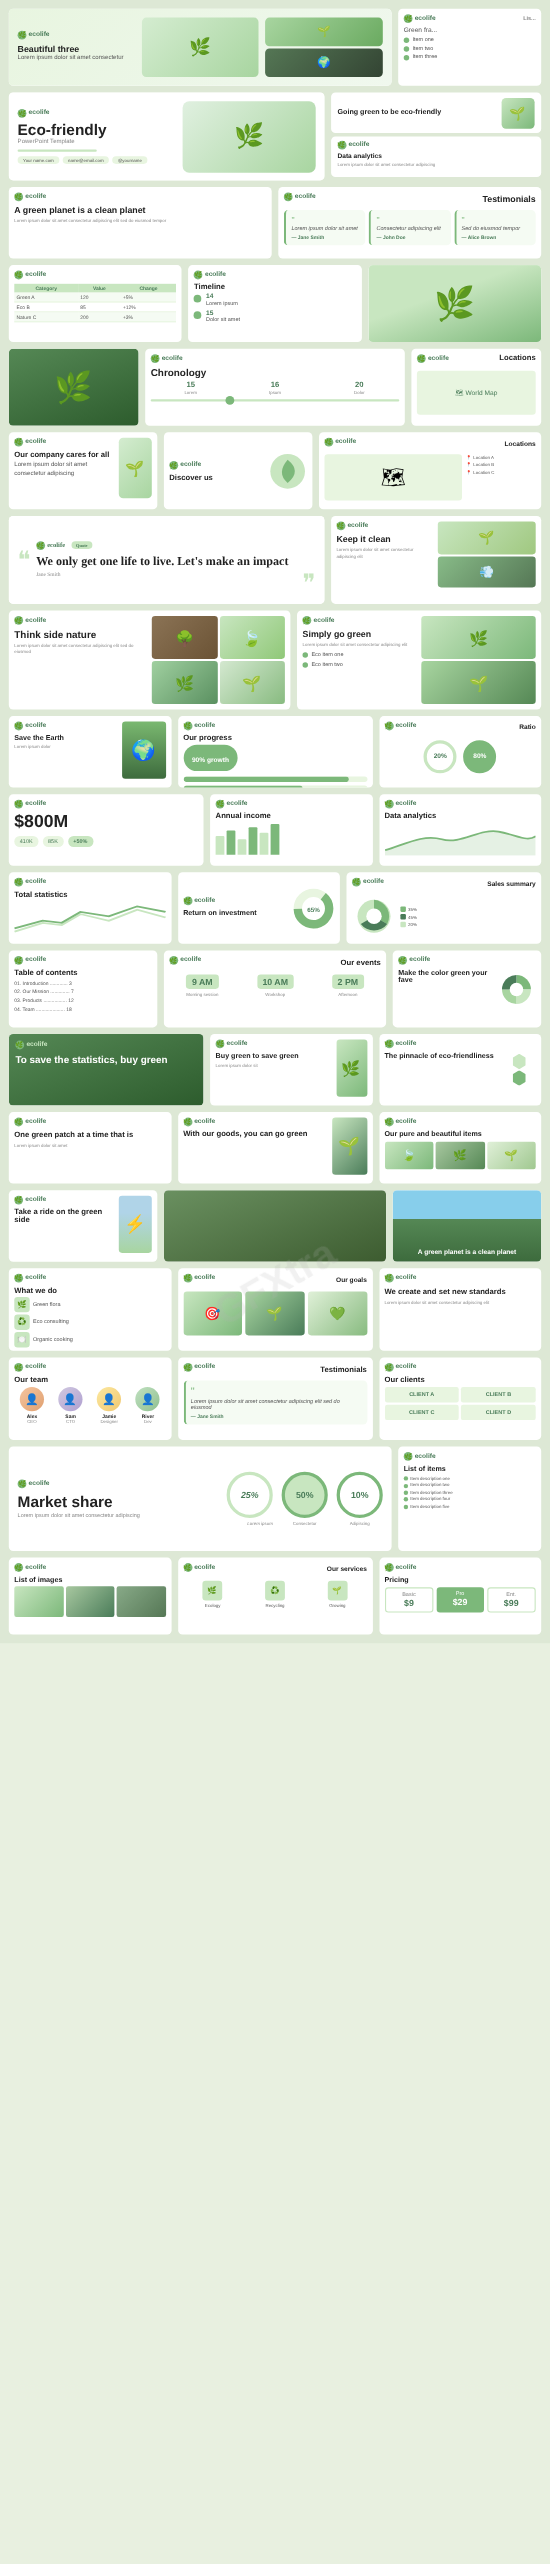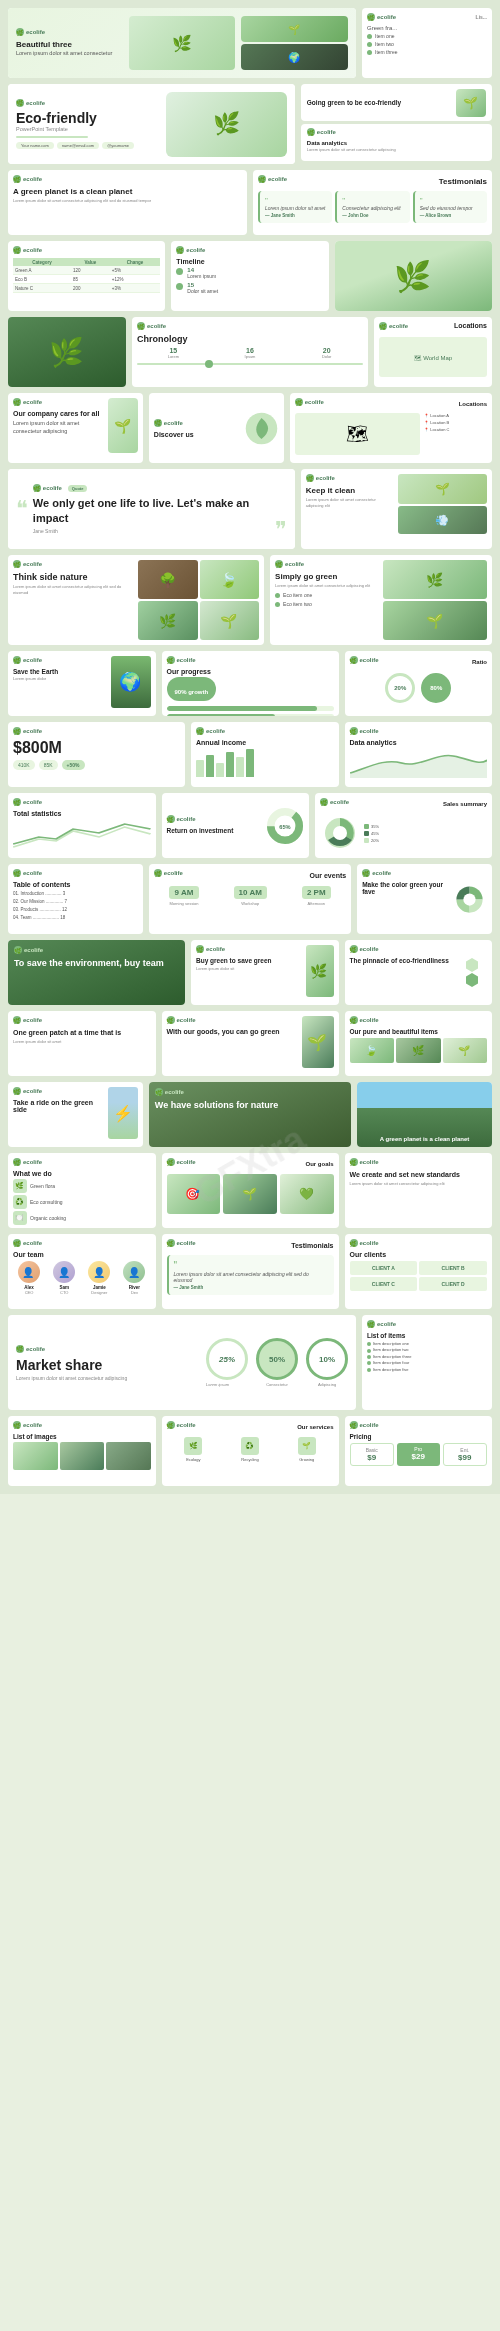--- a/index.html
+++ b/index.html
@@ -563,21 +563,21 @@
         </div>
       </div>
     </div>
   </div>
 
   <div class="slide-row">
 
     <div class="slide" style="height:80px; flex:1.8;">
       <div class="slide-inner" style="background:#fff; display:flex; align-items:center; gap:5px; padding:8px;">
         <div style="font-size:22px; color:#c8e6c0; line-height:1;">❝</div>
-        <div style="flex:1;">
+        <div style="flex:1;font-family:Liberation Serif, serif;">
           <div class="logo">
               <span class="logo-icon">🌿</span>
               <span>ecolife</span>
             <div class="tag" style="margin-left:4px;">Quote</div>
           </div>
           <div style="font-size:11px; font-weight:bold; color:#222; line-height:1.3; margin-top:4px;">We only get one life to live. Let's make an impact</div>
           <div style="font-size:5px; color:#888; margin-top:3px;">Jane Smith</div>
         </div>
         <div style="font-size:22px; color:#c8e6c0; line-height:1; align-self:flex-end;">❞</div>
       </div>
@@ -931,21 +931,21 @@
   <div class="slide-row">
 
     <div class="slide" style="height:65px; flex:1.2;">
       <div class="slide-inner" style="padding:0; overflow:hidden; position:relative;">
         <div style="position:absolute; inset:0; background: linear-gradient(160deg,#558855 0%,#2d5c2d 100%);"></div>
         <div style="position:relative; z-index:2; padding:6px;">
           <div class="logo" style="color:#c8e6c0;">
               <span class="logo-icon">🌿</span>
               <span style="color:#c8e6c0;">ecolife</span>
             </div>
-          <div style="font-size:9px; font-weight:bold; color:#fff; margin-top:3px; line-height:1.2;">To save the environment, buy team</div>
+          <div style="font-size:9px; font-weight:bold; color:#fff; margin-top:3px; line-height:1.2;">To save the statistics, buy green</div>
         </div>
       </div>
     </div>
 
     <div class="slide" style="height:65px; flex:1;">
       <div class="slide-inner" style="padding:5px; display:flex; gap:3px;">
         <div style="flex:1;">
           <div class="logo">
               <span class="logo-icon">🌿</span>
               <span>ecolife</span>
@@ -1040,27 +1040,20 @@
         </div>
         <div style="width:30px; height:52px; background: linear-gradient(180deg,#b0d4e8 30%,#a8d5a0 100%); border-radius:3px; display:flex; align-items:center; justify-content:center;">
             <span style="font-size:16px;">⚡</span>
           </div>
       </div>
     </div>
 
     <div class="slide" style="height:65px; flex:1.5;">
       <div class="slide-inner" style="padding:0; overflow:hidden; position:relative;">
         <div style="position:absolute; inset:0; background: linear-gradient(160deg,#6a9060 0%,#3d5c30 100%);"></div>
-        <div style="position:relative; z-index:2; padding:6px;">
-          <div class="logo" style="color:#c8e6c0;">
-              <span class="logo-icon">🌿</span>
-              <span style="color:#c8e6c0;">ecolife</span>
-            </div>
-          <div style="font-size:9px; font-weight:bold; color:#fff; margin-top:3px;">We have solutions for nature</div>
-        </div>
       </div>
     </div>
 
     <div class="slide" style="height:65px; flex:1;">
       <div class="slide-inner" style="padding:0; overflow:hidden;">
         <div style="height:100%; background: linear-gradient(180deg,#87ceeb 0%,#87ceeb 40%,#558855 40%,#3d6b3d 100%); display:flex; align-items:flex-end; justify-content:center; padding-bottom:5px;">
           <div style="font-size:6px; color:#fff; font-weight:bold; text-align:center;">A green planet is a clean planet</div>
         </div>
       </div>
     </div>
@@ -1219,21 +1212,21 @@
       <div class="slide-inner" style="padding:8px; display:flex; gap:4px; align-items:center;">
         <div style="flex:1;">
           <div class="logo">
               <span class="logo-icon">🌿</span>
               <span>ecolife</span>
             </div>
           <div style="font-size:14px; font-weight:900; color:#222; margin-top:3px;">Market share</div>
           <div style="font-size:5px; color:#888; margin-top:2px;">Lorem ipsum dolor sit amet consectetur adipiscing</div>
         </div>
         <div style="display:flex; gap:8px; align-items:center;">
-          <div style="text-align:left;font-style:italic;">
+          <div style="text-align:right;font-style:italic;">
             <div class="stat-circle" style="width:42px; height:42px; border-color:#c8e6c0;">
               <span style="font-size:8px; font-weight:bold; color:#4a7c59;">25%</span>
             </div>
             <div style="font-size:4px; color:#888; margin-top:2px;">Lorem ipsum</div>
           </div>
           <div style="text-align:center;">
             <div class="stat-circle" style="width:42px; height:42px; background:#c8e6c0;">
               <span style="font-size:8px; font-weight:bold; color:#4a7c59;">50%</span>
             </div>
             <div style="font-size:4px; color:#888; margin-top:2px;">Consectetur</div>

